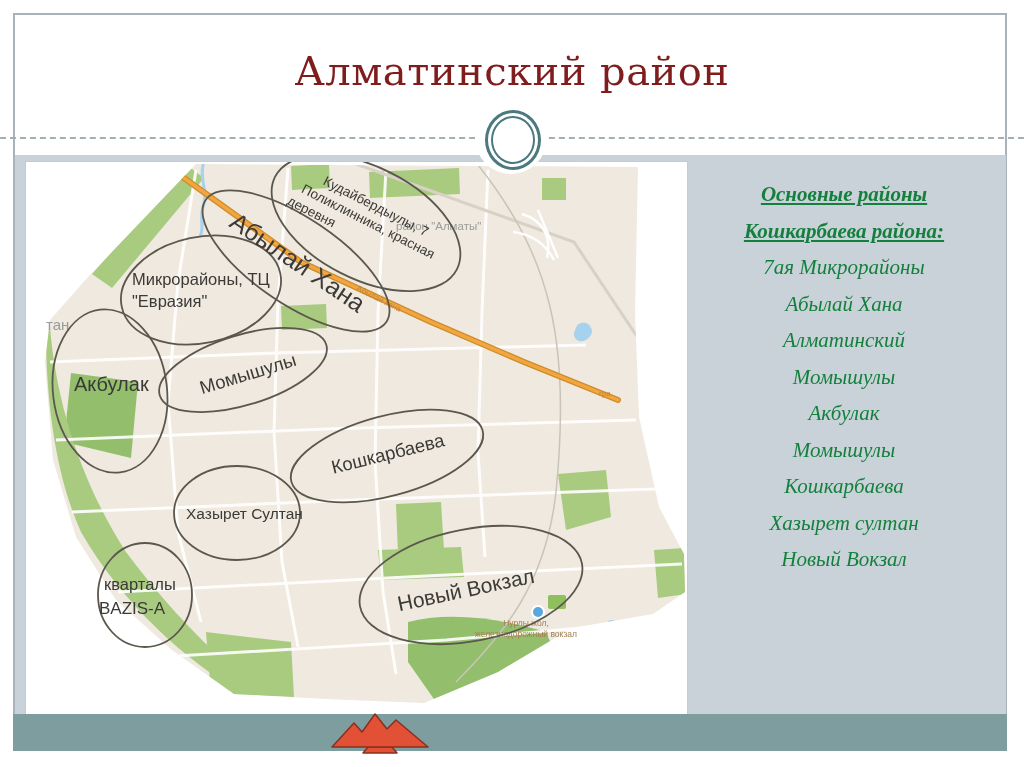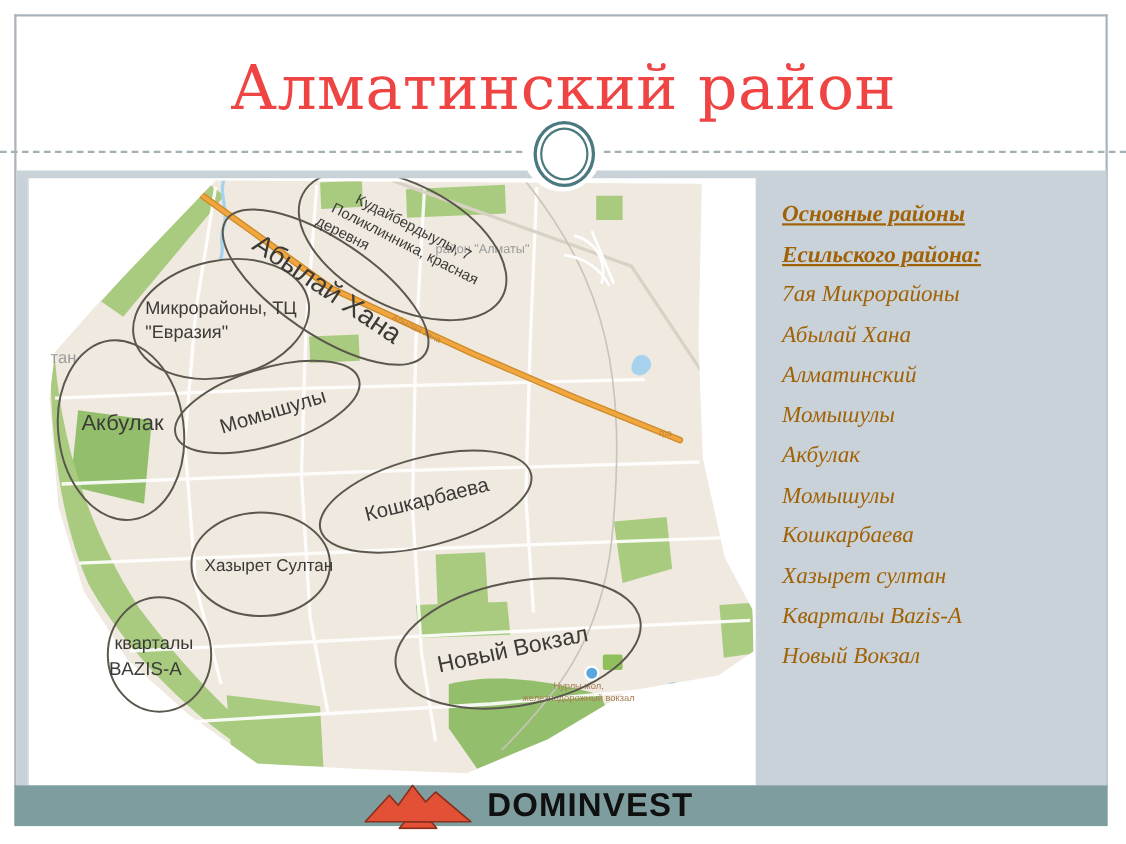--- a/index.html
+++ b/index.html
@@ -13,31 +13,31 @@
   .dashed-line{position:absolute;left:0;top:137px;width:1024px;height:0;
                border-top:2px dashed #a2b0b5;z-index:3;}
   .ornament-halo{position:absolute;left:475px;top:102px;width:72px;height:72px;border-radius:50%;
                  background:#ffffff;z-index:5;}
   .ornament-ring{position:absolute;left:485px;top:110px;width:50px;height:54px;border-radius:50%;
                  border:3px solid #4a797f;background:#ffffff;z-index:6;}
   .ornament-ring::after{content:"";position:absolute;inset:3px;border-radius:50%;border:2px solid #4a797f;}
 
   
   .title{position:absolute;left:0;top:48px;width:1024px;text-align:center;
-         font-family:"DejaVu Serif","Liberation Serif",serif;font-size:56px;font-weight:400;
-         color:#ef4444;z-index:7;letter-spacing:0.5px;}
+         font-family:"DejaVu Serif","Liberation Serif",serif;font-size:40px;font-weight:400;
+         color:#7f1d1d;z-index:7;letter-spacing:0.5px;}
 
   
   .band{position:absolute;left:15px;top:155px;width:991px;height:560px;background:#c8d2d8;z-index:2;}
   .map-card{position:absolute;left:25px;top:161px;width:663px;height:554px;background:#ffffff;
             border:1px solid #c2ccd1;box-sizing:border-box;z-index:4;overflow:hidden;}
 
   
-  .panel{position:absolute;left:711px;top:176px;width:296px;z-index:5;
-         font-family:"Liberation Serif",serif;font-style:italic;font-size:21px;color:#a16207;}
+  .panel{position:absolute;left:696px;top:176px;width:296px;z-index:5;
+         font-family:"Liberation Serif",serif;font-style:italic;font-size:21px;color:#15803d;text-align:center;}
   .panel .line{height:36.5px;line-height:36.5px;white-space:nowrap;}
   .panel .head{font-weight:700;text-decoration:underline;}
 
   
   .footer-bar{position:absolute;left:13px;top:714px;width:994px;height:37px;background:#7e9d9f;z-index:6;}
   .logo-mountains{position:absolute;left:328px;top:710px;width:104px;height:44px;z-index:8;}
   .brand{position:absolute;left:443px;top:716px;z-index:8;font-family:"Liberation Sans",sans-serif;
          font-weight:700;font-size:30px;letter-spacing:1px;color:#101010;line-height:34px;}
 
   
@@ -176,33 +176,31 @@
         </g>
       </g>
     </svg>
   </div>
 
   <div class="ornament-halo"></div>
   <div class="ornament-ring"></div>
 
   <div class="panel">
     <div class="line head">Основные районы</div>
-    <div class="line head">Есильского района:</div>
+    <div class="line head">Кошкарбаева района:</div>
     <div class="line">7ая Микрорайоны</div>
     <div class="line">Абылай Хана</div>
     <div class="line">Алматинский</div>
     <div class="line">Момышулы</div>
     <div class="line">Акбулак</div>
     <div class="line">Момышулы</div>
     <div class="line">Кошкарбаева</div>
     <div class="line">Хазырет султан</div>
-    <div class="line">Кварталы Bazis-A</div>
     <div class="line">Новый Вокзал</div>
   </div>
 
   <div class="footer-bar"></div>
   <svg class="logo-mountains" viewBox="0 0 104 44">
     <path d="M40 37 L64 37 L69 43 L35 43 Z" fill="#e25036" stroke="#8a2f1c" stroke-width="1.5" stroke-linejoin="round"></path>
     <path d="M4 37 L26 13 L34 22 L47 4 L59 19 L68 10 L100 37 Z" fill="#e25036" stroke="#8a2f1c" stroke-width="1.5" stroke-linejoin="round"></path>
   </svg>
-  <div class="brand">DOMINVEST</div>
 
 </div>
 
 </body></html>

